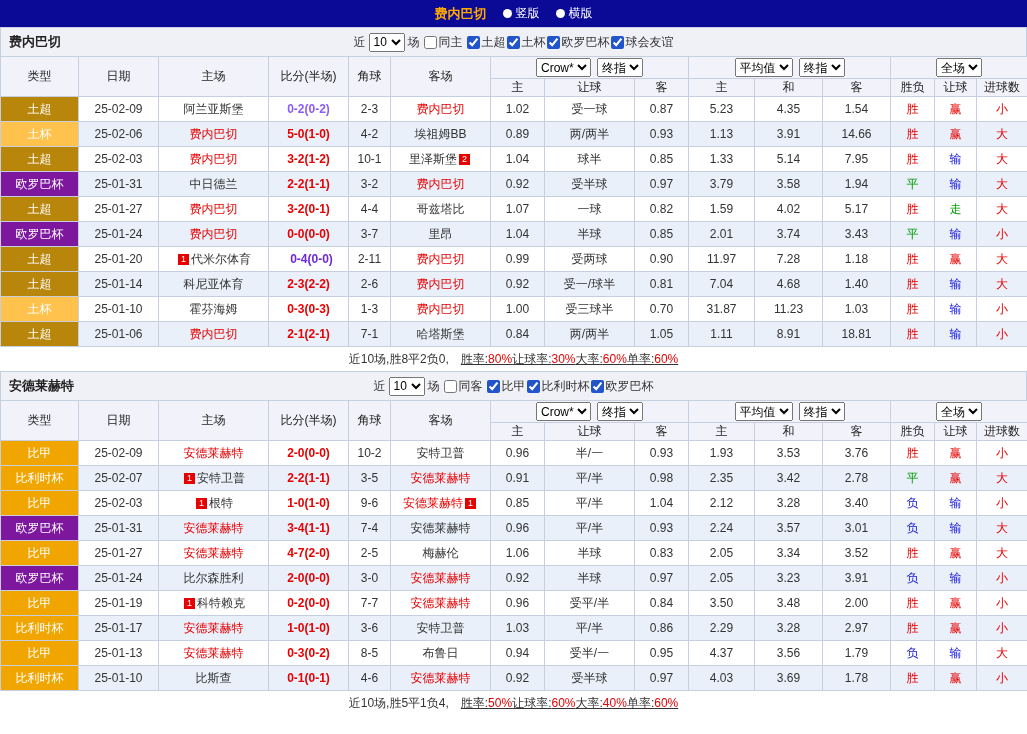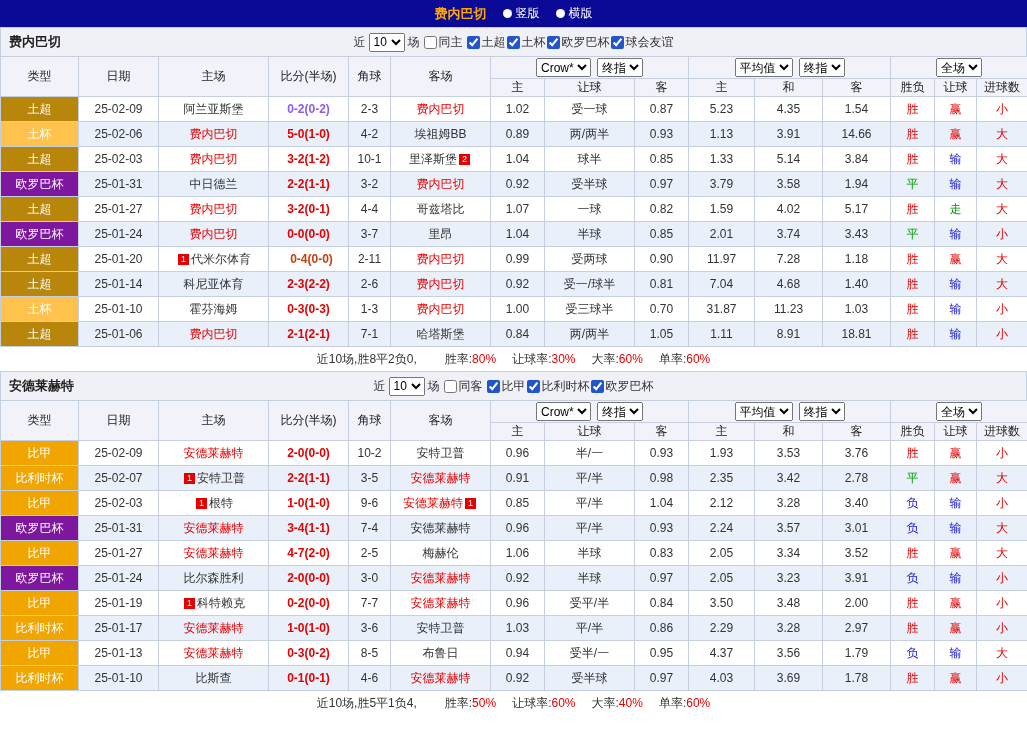--- a/index.html
+++ b/index.html
@@ -23,21 +23,21 @@
   thead th { background:#f2f3fa; font-weight:normal; color:#222; }
   thead tr.selrow th { height:22px; }
   thead tr.subrow th { height:17px; }
   tbody td { height:25px; background:#fff; color:#333; }
   tr.alt td { background:#e9f0fa; }
   td.score { font-weight:bold; }
   .team-link { cursor:pointer; }
   .badge { display:inline-block; min-width:11px; height:11px; line-height:11px; font-size:9px;
            background:#e60000; color:#fff; margin:0 2px; vertical-align:1px; }
   .footer-line { height:24px; display:flex; align-items:center; justify-content:center; gap:12px; color:#333; }
-  .stat { margin-left:16px; }
+  .stat { margin-left:0;text-decoration:underline; }
   .stat-val { color:#e60000; }
   .selcell select { margin:0 3px; }
 </style>
 </head>
 <body>
 
 <div class="topbar">
   <span class="title">费内巴切</span>
   <span class="radio-group">
     <span class="radio-dot"></span>
@@ -162,21 +162,21 @@
           <td>25-02-03</td>
           <td><span class="team-link" style="color: rgb(230, 0, 0);">费内巴切</span></td>
           <td class="score" style="color: rgb(230, 0, 0);">3-2(1-2)</td>
           <td>10-1</td>
           <td><span class="team-link">里泽斯堡</span><span class="badge">2</span></td>
           <td>1.04</td>
           <td>球半</td>
           <td>0.85</td>
           <td>1.33</td>
           <td>5.14</td>
-          <td>3.84</td>
+          <td>7.95</td>
           <td style="color: rgb(230, 0, 0);">胜</td>
           <td style="color: rgb(22, 22, 217);">输</td>
           <td style="color: rgb(230, 0, 0);">大</td>
         </tr>
         <tr class="alt">
           <td style="background: rgb(125, 24, 158); color: rgb(255, 255, 255);">欧罗巴杯</td>
           <td>25-01-31</td>
           <td><span class="team-link">中日德兰</span></td>
           <td class="score" style="color: rgb(230, 0, 0);">2-2(1-1)</td>
           <td>3-2</td>
@@ -222,21 +222,21 @@
           <td>3.74</td>
           <td>3.43</td>
           <td style="color: rgb(0, 153, 0);">平</td>
           <td style="color: rgb(22, 22, 217);">输</td>
           <td style="color: rgb(230, 0, 0);">小</td>
         </tr>
         <tr>
           <td style="background: rgb(184, 134, 11); color: rgb(255, 255, 255);">土超</td>
           <td>25-01-20</td>
           <td><span class="badge">1</span><span class="team-link">代米尔体育</span></td>
-          <td class="score" style="color: #c2410c; padding-left: 8px;">0-4(0-0)</td>
+          <td class="score" style="color: #6d28d9; padding-left: 8px;">0-4(0-0)</td>
           <td>2-11</td>
           <td><span class="team-link" style="color: rgb(230, 0, 0);">费内巴切</span></td>
           <td>0.99</td>
           <td>受两球</td>
           <td>0.90</td>
           <td>11.97</td>
           <td>7.28</td>
           <td>1.18</td>
           <td style="color: rgb(230, 0, 0);">胜</td>
           <td style="color: rgb(230, 0, 0);">赢</td>

